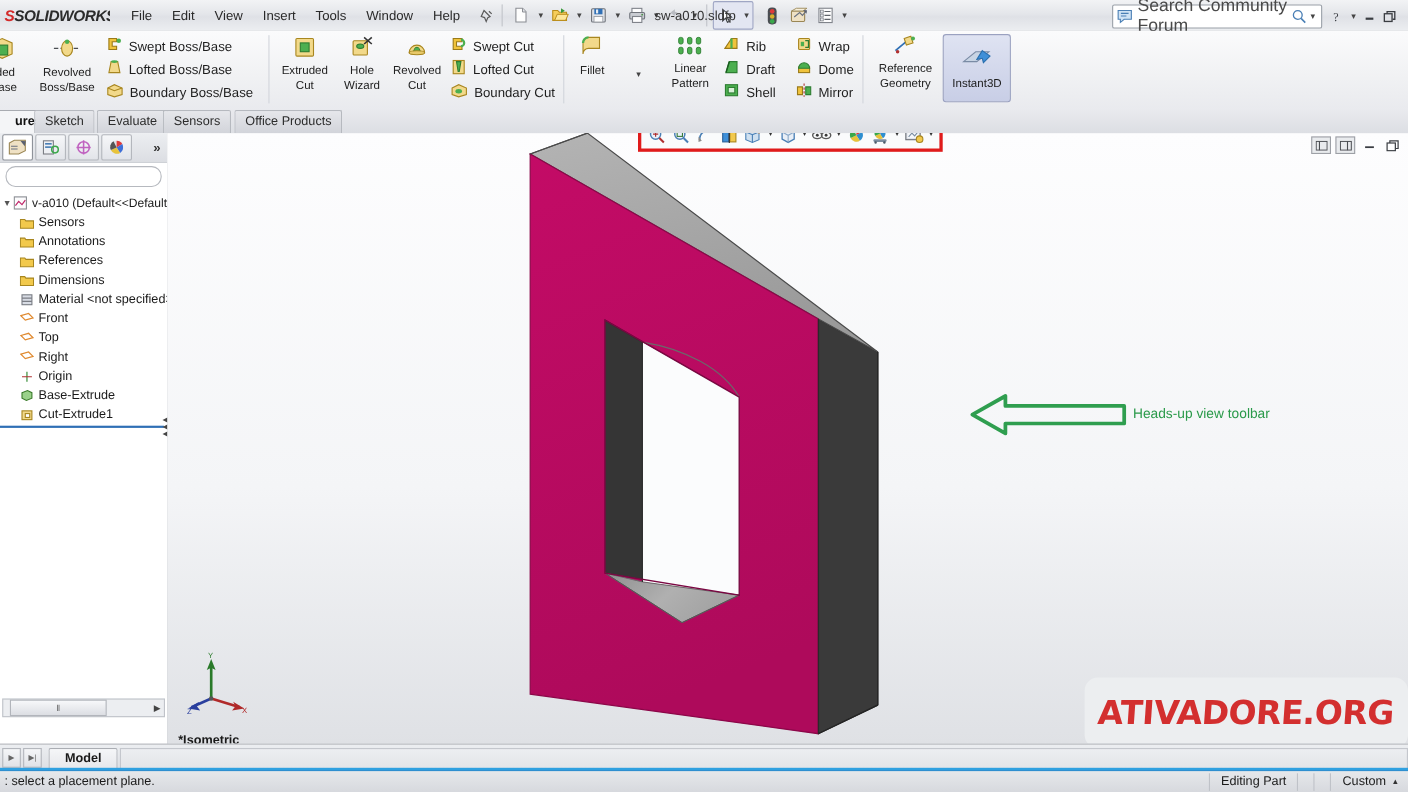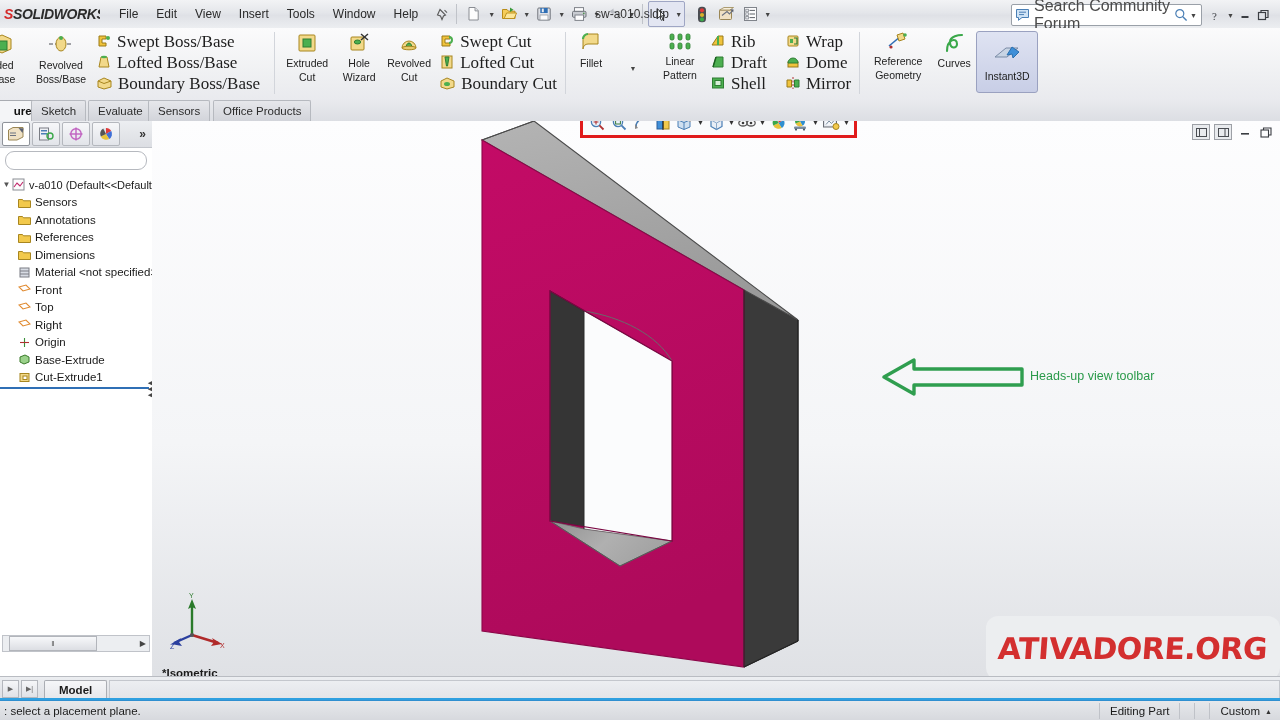--- a/index.html
+++ b/index.html
@@ -56,21 +56,21 @@
     display:flex;align-items:flex-start;
   }
   .rb-sep{width:1px;height:62px;background:#d2d5db;margin:4px 4px 0 4px;flex:none;}
   .rb-big{
     width:56px;height:66px;display:flex;flex-direction:column;align-items:center;
     padding-top:4px;flex:none;text-align:center;
   }
   .rb-big .lbl{font-size:10.5px;line-height:11.5px;color:#222;margin-top:2px;}
   .rb-stack{display:flex;flex-direction:column;padding-top:3px;flex:none;}
   .rb-small{display:flex;align-items:center;height:21px;padding:0 4px;}
-  .rb-small .lbl{font-size:17px;color:#1e1e1e;margin-left:5px;white-space:nowrap;font-family:Liberation Serif, serif;}
+  .rb-small .lbl{font-size:12px;color:#1e1e1e;margin-left:5px;white-space:nowrap;}
   .dropcaret{font-size:7px;color:#444;text-align:center;width:56px;height:10px;line-height:10px;}
   .rb-instant{
     width:60px;height:60px;margin-top:3px;display:flex;flex-direction:column;
     align-items:center;justify-content:center;border:1px solid #9aa1c0;border-radius:3px;
     background:linear-gradient(to bottom,#dfe3f2,#c8cee6);flex:none;
   }
   .rb-instant .lbl{font-size:10.5px;color:#1c1c1c;margin-top:3px;}
 
   
   .tabstrip{
@@ -537,29 +537,20 @@
           <span><svg width="26" height="20" viewBox="0 0 26 20">
                 <path d="M4 14 L16 4" stroke="#2f6fb5" stroke-width="1.6"></path>
                 <path d="M12 3 L18 1 L20 7 L14 9Z" fill="#f2d98a" stroke="#a8861f"></path>
                 <circle cx="20" cy="3" r="1.8" fill="#4caf50"></circle>
                 <circle cx="6" cy="15" r="1.6" fill="#b03030"></circle>
               </svg></span>
           <span class="lbl">Reference</span>
           <span class="lbl">Geometry</span>
         </div>
         <div class="dropcaret" style="width:68px;margin-top:1px">▼</div>
-      </div>
-      <div style="display:flex;flex-direction:column;align-items:center;flex:none;">
-        <div class="rb-big" style="width:44px">
-          <span><svg width="26" height="22" viewBox="0 0 26 22">
-                <path d="M6 19 C6 7, 16 5, 16 12 C16 17, 9 17, 9 10 C9 4, 18 3, 21 3" fill="none" stroke="#3aa84a" stroke-width="2.1" stroke-linecap="round"></path>
-              </svg></span>
-          <span class="lbl">Curves</span>
-        </div>
-        <div class="dropcaret" style="width:44px;margin-top:12px">▼</div>
       </div>
     </div>
 
     <div class="rb-instant">
       <span>
         <svg width="30" height="22" viewBox="0 0 30 22">
             <path d="M3 14 L14 5 L26 5 L15 14Z" fill="#c8d4e4" stroke="#7a8ba5"></path>
             <path d="M20 4 L27 9 L21 15 L20 11 L15 12Z" fill="#3f8fd8" stroke="#2a6fae"></path>
           </svg>
       </span>

